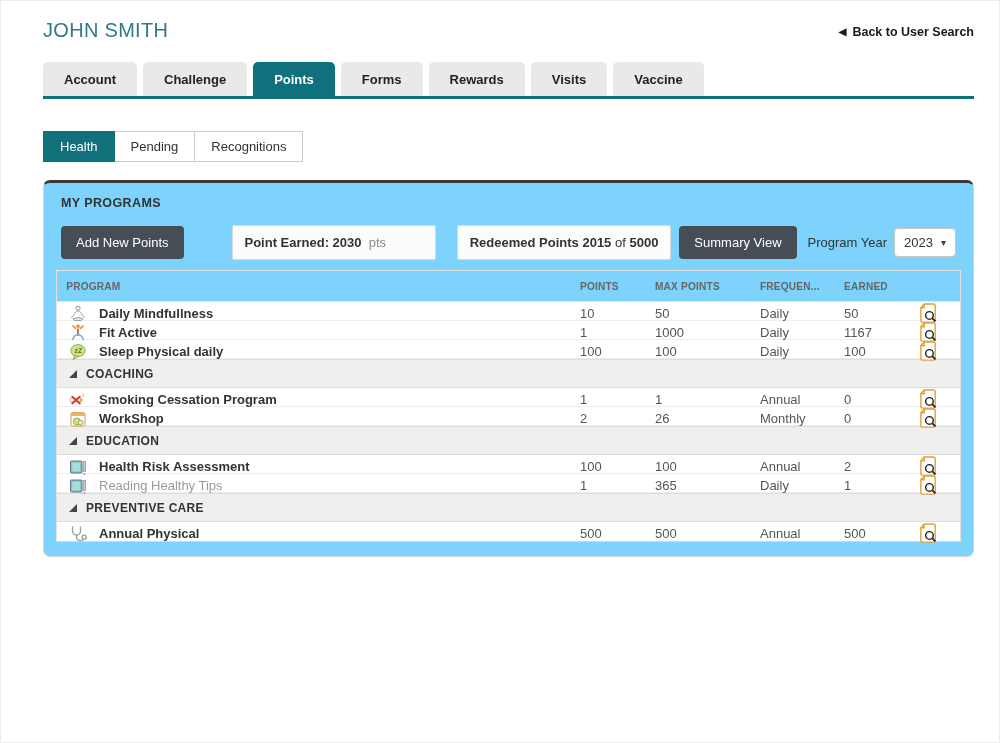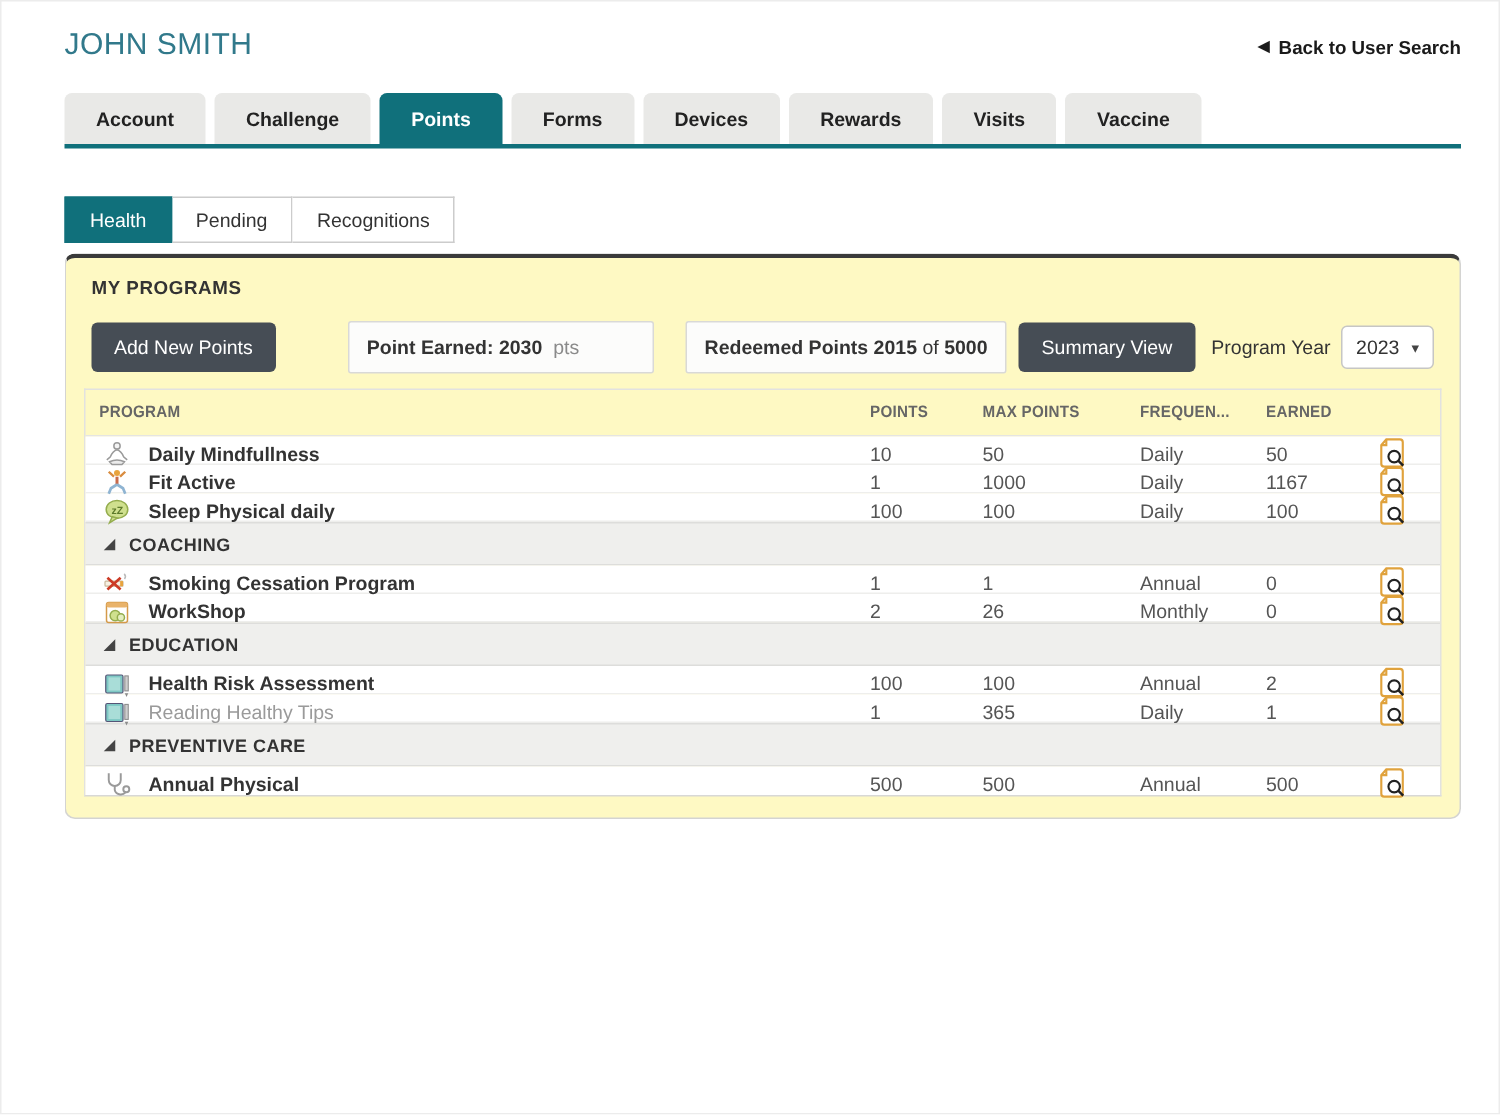--- a/index.html
+++ b/index.html
@@ -31,22 +31,22 @@
   
   .subtabs { display: flex; margin-top: 32px; }
   .subtab {
     background: #fff; border: 1px solid #ccc; border-left-width: 0;
     font-size: 13px; color: #333; padding: 7px 16px; cursor: pointer;
   }
   .subtab:first-child { border-left-width: 1px; }
   .subtab.active { background: #10707b; border-color: #10707b; color: #fff; }
   
   .panel {
-    margin-top: 7px; border: 1px solid #d4d4d2; border-top: 3px solid #3a3a3a;
-    border-radius: 7px; padding: 13px 12px 14px 12px; background: #fef9c3;
+    margin-top: 18px; border: 1px solid #d4d4d2; border-top: 3px solid #3a3a3a;
+    border-radius: 7px; padding: 13px 12px 14px 12px; background: #7dd3fc;
   }
   .panel-title { font-size: 12.5px; font-weight: bold; color: #333; letter-spacing: 0.4px; padding-left: 5px; }
   
   .toolbar { display: flex; align-items: center; margin-top: 15px; padding: 0 5px; }
   .btn-dark {
     background: #464d55; color: #fff; border: none; border-radius: 4px;
     font-family: "Liberation Sans", sans-serif; font-size: 13px;
     padding: 9px 15px; cursor: pointer; white-space: nowrap;
   }
   .info-box {
@@ -105,21 +105,20 @@
       <span class="back-arrow">◀</span>
       <span>Back to User Search</span>
     </a>
   </div>
 
   <div class="tabs">
     <div class="tab">Account</div>
     <div class="tab">Challenge</div>
     <div class="tab active">Points</div>
     <div class="tab">Forms</div>
-    <div class="tab">Devices</div>
     <div class="tab">Rewards</div>
     <div class="tab">Visits</div>
     <div class="tab">Vaccine</div>
   </div>
 
   <div class="subtabs">
     <div class="subtab active">Health</div>
     <div class="subtab">Pending</div>
     <div class="subtab">Recognitions</div>
   </div>

